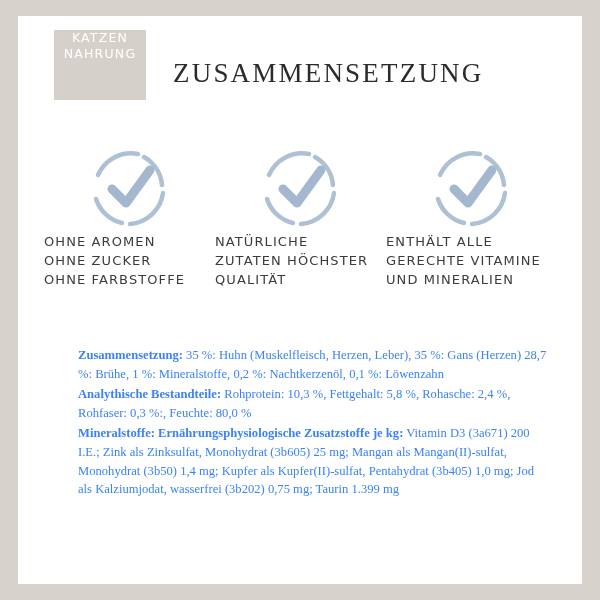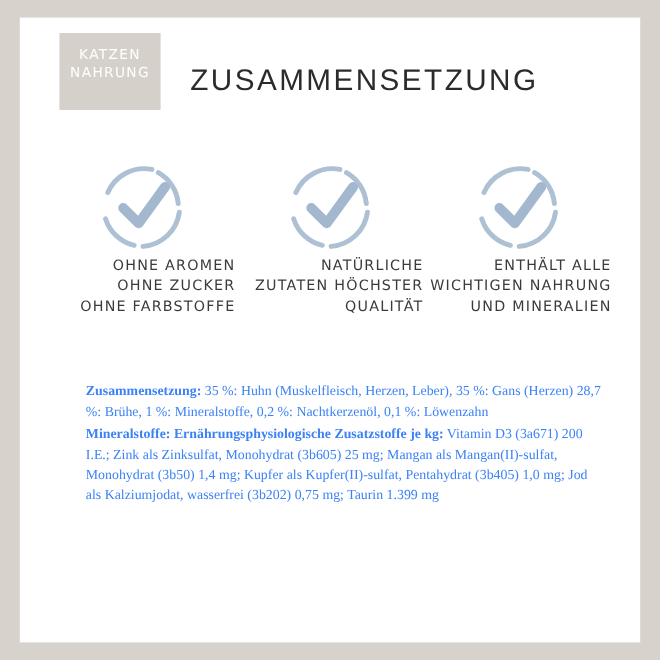--- a/index.html
+++ b/index.html
@@ -30,51 +30,50 @@
   }
   .badge {
     position: absolute;
     left: 36px;
     top: 14px;
     width: 92px;
     height: 70px;
     background: #d6d0ca;
     color: #ffffff;
     text-align: center;
-    padding-top: 12px;
     box-sizing: border-box;
     letter-spacing: 1.2px;
     font-size: 12.5px;
     line-height: 16px;
     font-family: "DejaVu Sans", sans-serif;
   }
   .badge div { white-space: nowrap; }
   .title {
     position: absolute;
     left: 155px;
     top: 42px;
     font-size: 27px;
     letter-spacing: 2.2px;
     color: #2b2b2b;
-    font-family: Liberation Sans, sans-serif;
+    font-family: Liberation Serif, serif;
     font-weight: 400;
   }
 
   
   .features {
     position: absolute;
     left: 26px;
     top: 128px;
     width: 512px;
     display: flex;
     justify-content: space-between;
   }
   .feature {
     width: 170px;
-    text-align: right;
+    text-align: left;
   }
   .check-wrap {
     height: 88px;
     display: flex;
     align-items: center;
     justify-content: center;
   }
   .feature-label {
     color: #3b3b3b;
     font-size: 13px;
@@ -152,24 +151,25 @@
       <div class="check-wrap">
         <svg width="86" height="86" viewBox="0 0 86 86" aria-hidden="true">
           <path d="M12 30 A36 36 0 0 1 52 9" fill="none" stroke="#adc0d4" stroke-width="4.5" stroke-linecap="round"></path>
           <path d="M58 12 A36 36 0 0 1 76 40" fill="none" stroke="#adc0d4" stroke-width="4.5" stroke-linecap="round"></path>
           <path d="M77 48 A36 36 0 0 1 44 79" fill="none" stroke="#adc0d4" stroke-width="4.5" stroke-linecap="round"></path>
           <path d="M36 78 A36 36 0 0 1 10 54" fill="none" stroke="#adc0d4" stroke-width="4.5" stroke-linecap="round"></path>
           <path d="M26 44 L40 58 L64 25" fill="none" stroke="#a3b8cf" stroke-width="9" stroke-linecap="round" stroke-linejoin="round"></path>
         </svg>
       </div>
       <div class="feature-label">ENTHÄLT ALLE
-WICHTIGEN NAHRUNG
+GERECHTE VITAMINE
 UND MINERALIEN</div>
     </div>
 
   </div>
 
   <div class="body-text">
     <p><b>Zusammensetzung:</b><span> 35 %: Huhn (Muskelfleisch, Herzen, Leber), 35 %: Gans (Herzen) 28,7 %: Brühe, 1 %: Mineralstoffe, 0,2 %: Nachtkerzenöl, 0,1 %: Löwenzahn</span></p>
+    <p><b>Analythische Bestandteile:</b><span> Rohprotein: 10,3 %, Fettgehalt: 5,8 %, Rohasche: 2,4 %, Rohfaser: 0,3 %:, Feuchte: 80,0 %</span></p>
     <p><b>Mineralstoffe: Ernährungsphysiologische Zusatzstoffe je kg:</b><span> Vitamin D3 (3a671) 200 I.E.; Zink als Zinksulfat, Monohydrat (3b605) 25 mg;  Mangan als Mangan(II)-sulfat, Monohydrat (3b50) 1,4 mg; Kupfer als Kupfer(II)-sulfat, Pentahydrat (3b405) 1,0 mg; Jod als Kalziumjodat, wasserfrei (3b202) 0,75 mg; Taurin 1.399 mg</span></p>
   </div>
 
 </div>
 
 </body></html>

